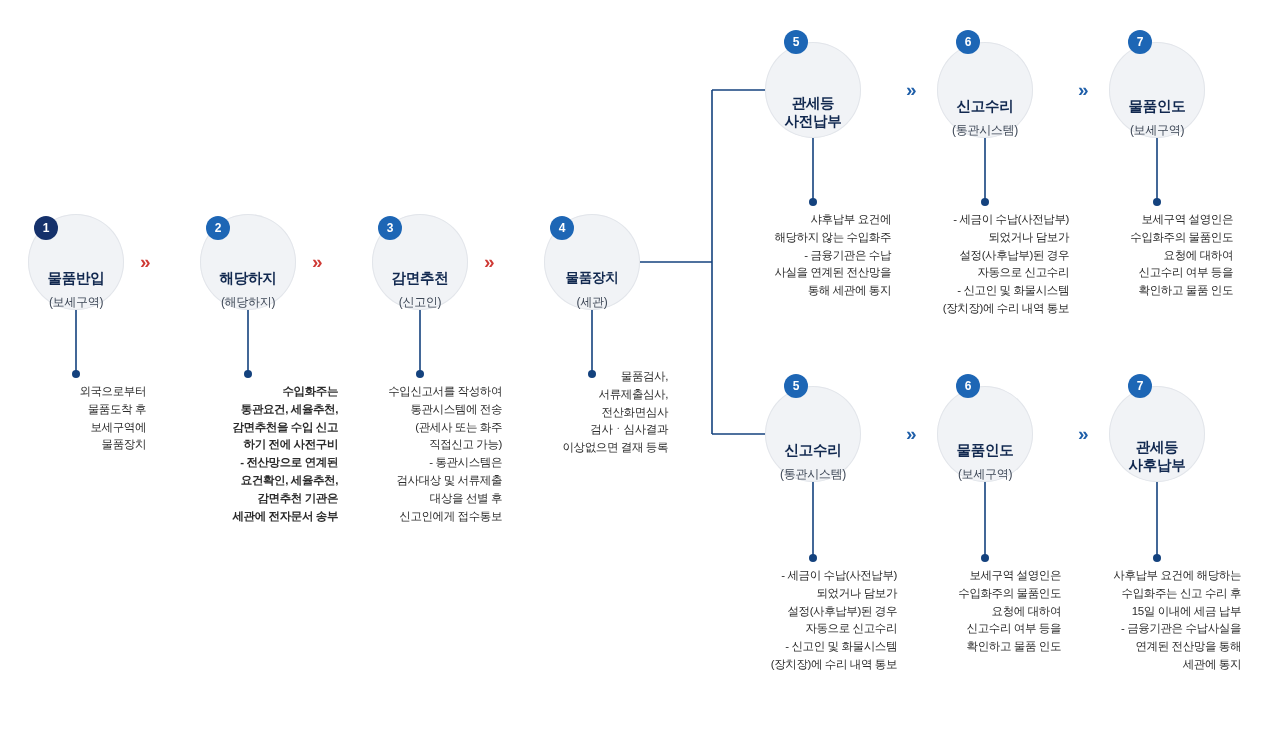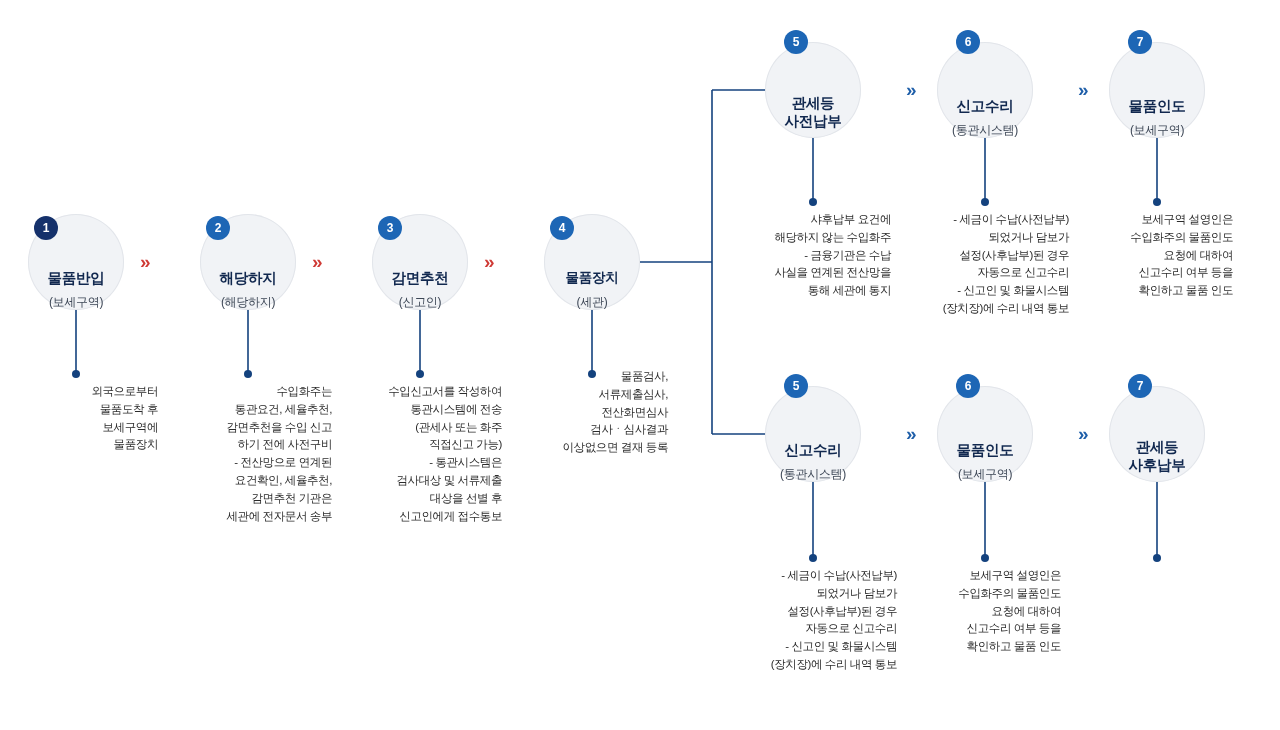--- a/index.html
+++ b/index.html
@@ -238,25 +238,25 @@
 
   <div class="node" style="left:1109px; top:386px;">
     <div class="t1" style="white-space:pre-line;">관세등
 사후납부</div>
     <div class="t2"></div>
   </div>
   <div class="badge blue" style="left:1128px; top:374px;">
     <span>7</span>
   </div>
 
-  <div class="cap" style="left:18px; top:383px; width:140px;">외국으로부터
+  <div class="cap" style="left:6px; top:383px; width:140px;">외국으로부터
 물품도착 후
 보세구역에
 물품장치</div>
-  <div class="cap" style="left:176px; top:383px; width:156px;">수입화주는
+  <div class="cap" style="left:182px; top:383px; width:156px;font-weight:bold;">수입화주는
 통관요건, 세율추천,
 감면추천을 수입 신고
 하기 전에 사전구비
 - 전산망으로 연계된
 요건확인, 세율추천,
 감면추천 기관은
 세관에 전자문서 송부</div>
   <div class="cap" style="left:338px; top:383px; width:164px;">수입신고서를 작성하여
 통관시스템에 전송
 (관세사 또는 화주
@@ -290,14 +290,20 @@
 되었거나 담보가
 설정(사후납부)된 경우
 자동으로 신고수리
 - 신고인 및 화물시스템
 (장치장)에 수리 내역 통보</div>
   <div class="cap" style="left:909px; top:567px; width:152px;">보세구역 설영인은
 수입화주의 물품인도
 요청에 대하여
 신고수리 여부 등을
 확인하고 물품 인도</div>
+  <div class="cap" style="left:1073px; top:567px; width:168px;">사후납부 요건에 해당하는
+수입화주는 신고 수리 후
+15일 이내에 세금 납부
+- 금융기관은 수납사실을
+연계된 전산망을 통해
+세관에 통지</div>
 
 </div>
 
 </body></html>

